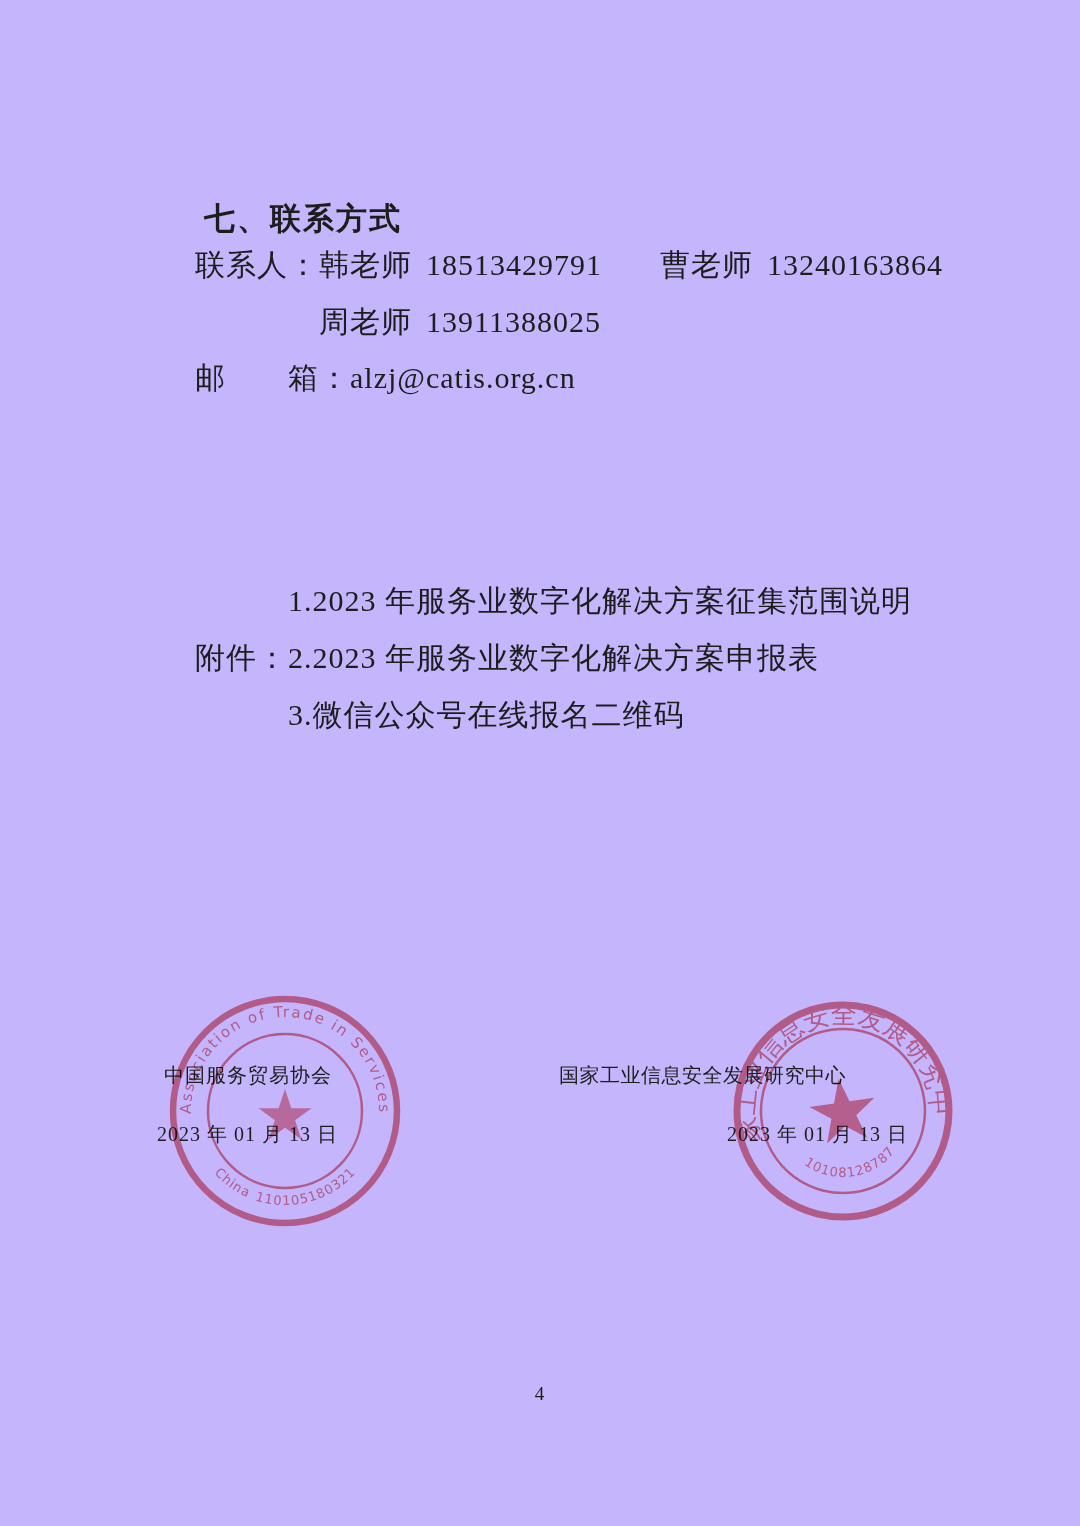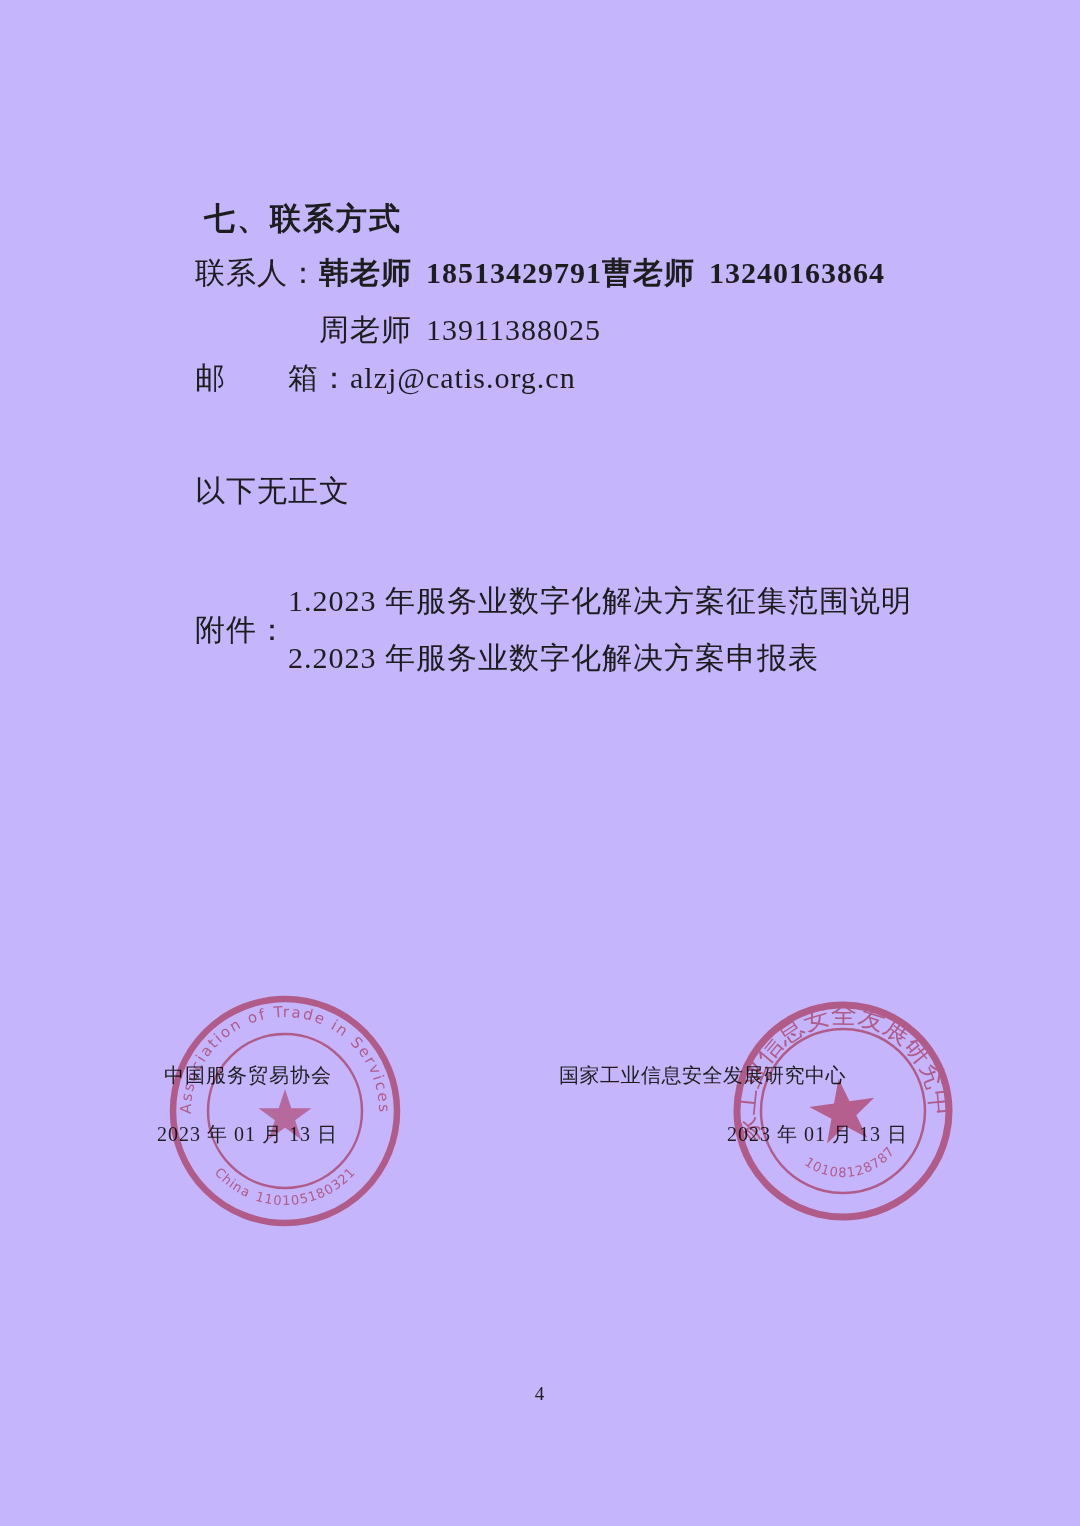--- a/index.html
+++ b/index.html
@@ -11,25 +11,25 @@
     font-family:"Liberation Serif","DejaVu Serif",serif;
     color:#1d1d1d;
   }
   .abs{position:absolute;white-space:nowrap;}
   .heading{
     left:204px;top:198px;
     font-family:"Liberation Sans","DejaVu Sans",sans-serif;
     font-weight:bold;font-size:31px;letter-spacing:2px;
   }
   .bodyline{font-size:30px;letter-spacing:1px;line-height:57px;}
-  .l-contact{left:195px;top:244px;display:flex;align-items:flex-start;}
+  .l-contact{left:195px;top:236px;display:flex;align-items:flex-start;}
   .contact-rows{display:flex;flex-direction:column;}
-  .contact-r1{display:flex;font-weight:bold;}
+  .contact-r1{display:flex;}
   .person .phone{margin-left:14px;}
-  .person + .person{}
+  .person + .person{margin-left:58px;}
   .l-email{left:195px;top:349px;}
   .l-address{left:195px;top:406px;}
   .l-endnote{left:195px;top:462px;}
   .l-attach{left:195px;top:572px;display:flex;align-items:center;}
   .attach-items{display:flex;flex-direction:column;}
   .sig{font-size:20px;letter-spacing:1px;z-index:2;}
   .sig-left-org{left:164px;top:1062px;}
   .sig-left-date{left:157px;top:1121px;}
   .sig-right-org{left:559px;top:1062px;letter-spacing:0.5px;}
   .sig-right-date{left:727px;top:1121px;}
@@ -58,27 +58,27 @@
         <span class="person"><span>周老师</span><span class="phone">13911388025</span></span>
       </span>
     </span>
   </div>
 
   <div class="abs bodyline l-email">
     <span>邮　　箱：</span><span>alzj@catis.org.cn</span>
   </div>
 
 
-  <div class="abs bodyline l-endnote">以下无正文</div>
 
   <div class="abs bodyline l-attach">
     <span>附件：</span>
     <span class="attach-items">
       <span>1.2023 年服务业数字化解决方案征集范围说明</span>
       <span>2.2023 年服务业数字化解决方案申报表</span>
+      <span>3.微信公众号在线报名二维码</span>
     </span>
   </div>
 
   <svg class="abs seal seal-left" width="244" height="244" viewBox="0 0 244 244">
     <g stroke="#e05c69" fill="none">
       <circle cx="122" cy="122" r="112" stroke-width="6.5"></circle>
       <circle cx="122" cy="122" r="77" stroke-width="2.5"></circle>
     </g>
     <defs>
       <path id="lsTop" d="M 33.7 154.2 A 94 94 0 1 1 210.3 154.2"></path>

